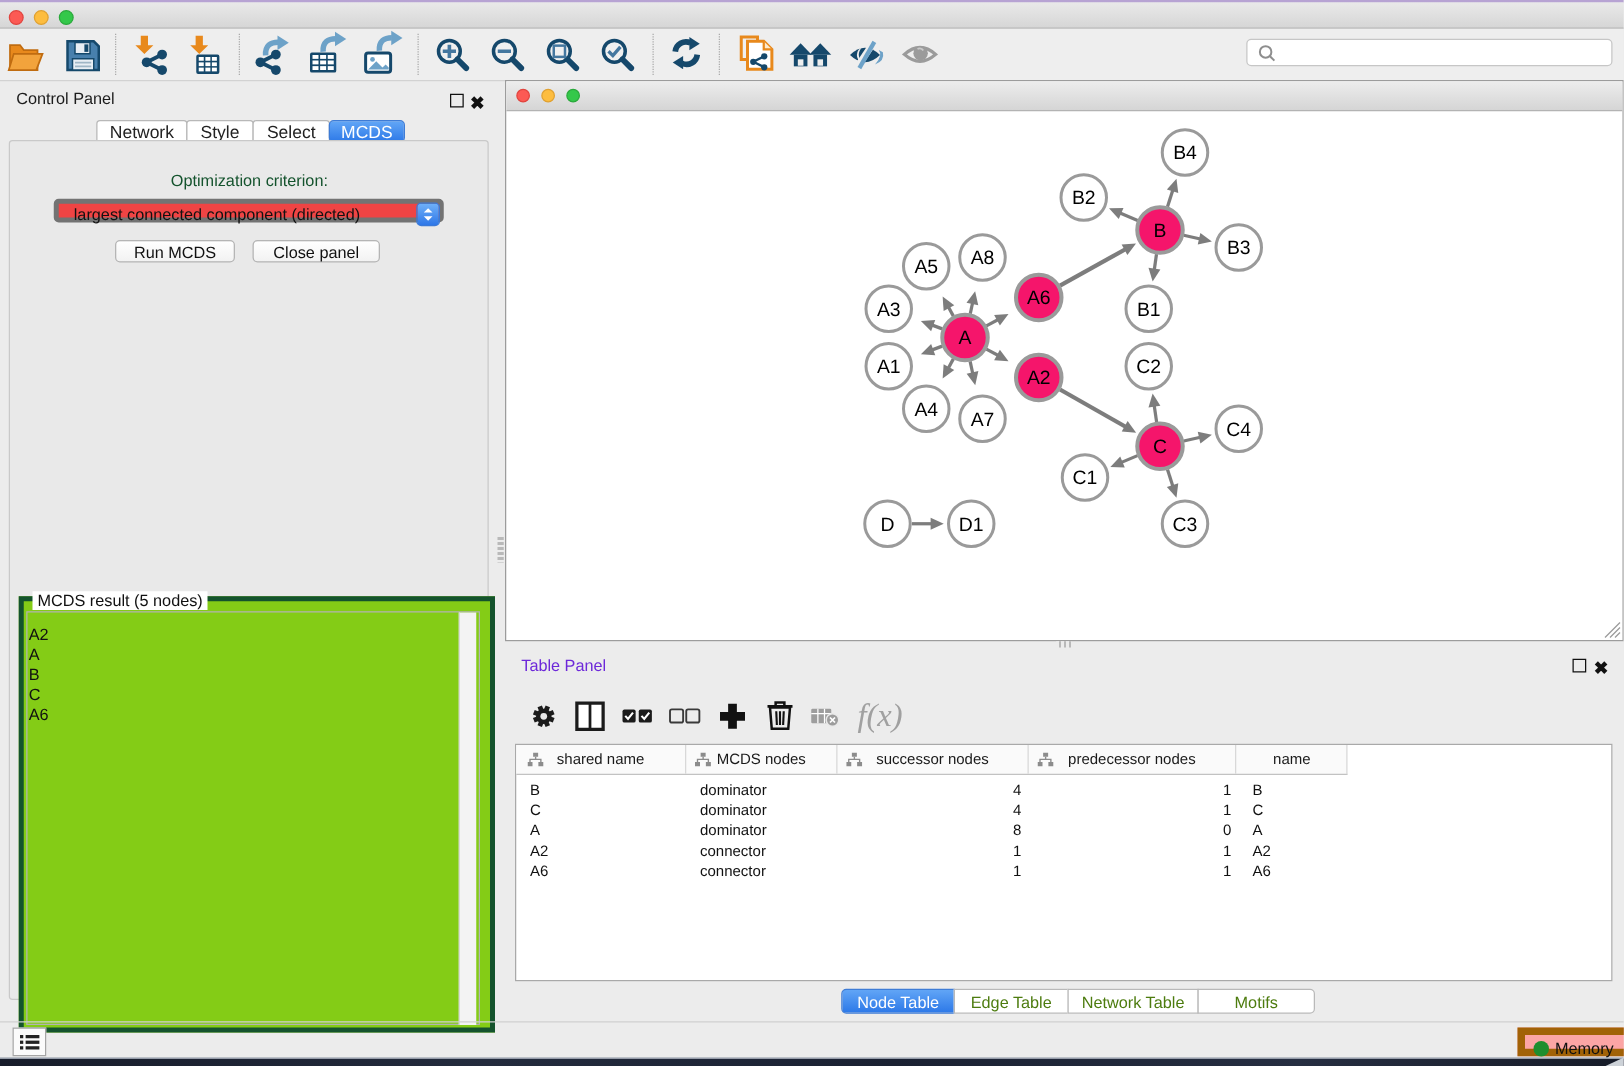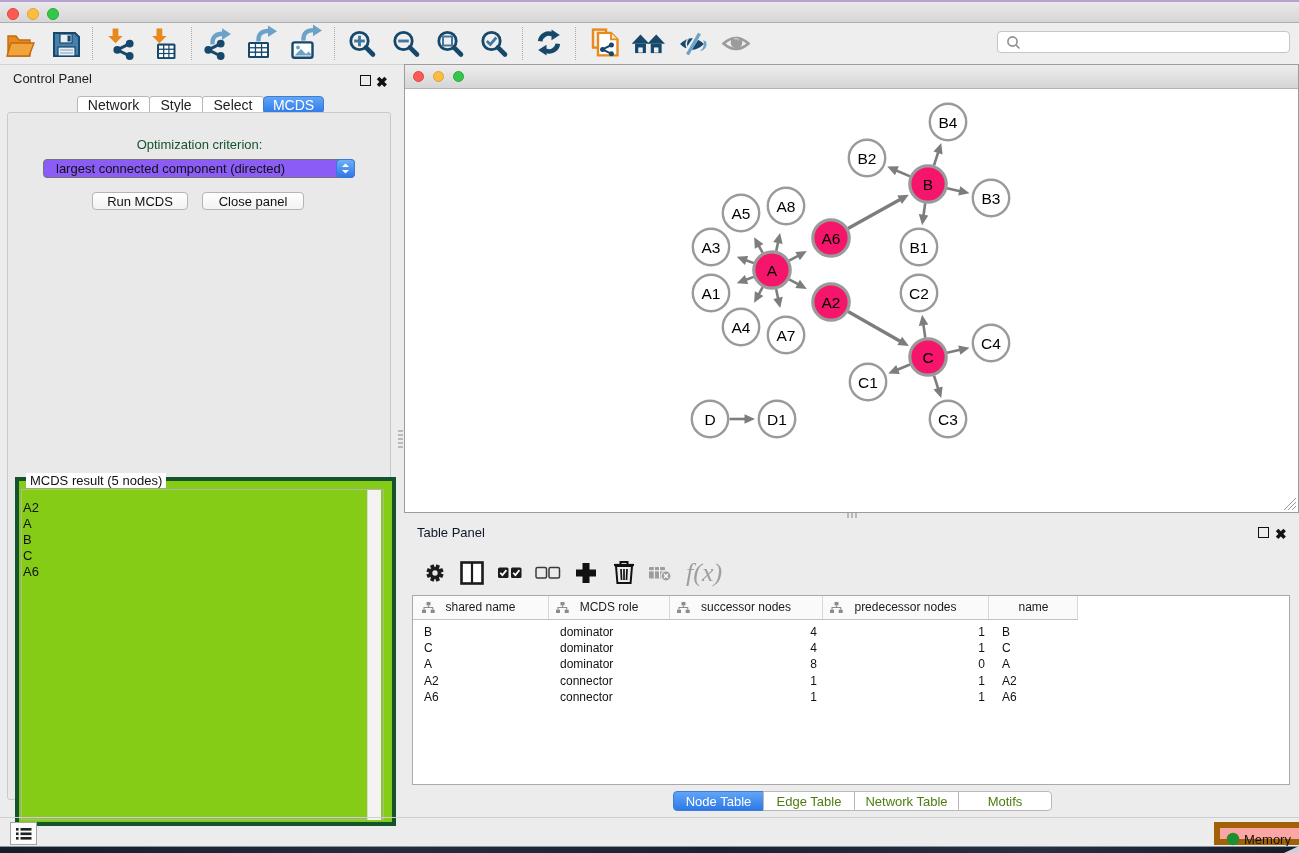--- a/index.html
+++ b/index.html
@@ -12,36 +12,36 @@
   #toolbar{left:0;top:23px;width:1299px;height:41px;background:#eeeeee;border-bottom:1px solid #d2d2d2}
   .tsep{position:absolute;top:4px;height:33px;width:0;border-left:1px dotted #a9a9a9}
   #searchbox{left:997px;top:31px;width:291px;height:20px;background:#fff;border:1px solid #c6c6c6;border-radius:4px}
   
   #cp-title{left:13px;top:71px;font-size:13px;color:#1c1c1c}
   .winbtn{position:absolute;top:74px;font-size:12px;color:#111}
   .tab{position:absolute;top:96px;height:18px;background:#fff;border:1px solid #b8b8b8;font-size:14px;color:#222;text-align:center;line-height:17px;box-sizing:border-box;border-radius:3px 3px 0 0}
   .tabsel{background:linear-gradient(#62a6f6,#2e7ae8);color:#fff;border-color:#3e7cd6}
   #cpanel{left:7px;top:112px;width:384px;height:688px;background:#e9e9e9;border:1px solid #c9c9c9;border-radius:3px;box-sizing:border-box}
   #optlabel{left:8px;top:137px;width:383px;text-align:center;font-size:13px;color:#14532d}
-  #dropdown{left:43px;top:159px;width:312px;height:19px;background:#8b5cf6;border:1px solid #737373;border-radius:4px;box-sizing:border-box;font-size:13px;color:#111;line-height:17px}
+  #dropdown{left:43px;top:159px;width:312px;height:19px;background:#ef4444;border:4px solid #737373;border-radius:4px;box-sizing:border-box;font-size:13px;color:#111;line-height:17px}
   #ddtext{position:absolute;left:12px;top:0}
   #ddbtn{position:absolute;right:-1px;top:-1px;width:19px;height:19px;border-radius:4px;background:linear-gradient(#6fb0f8,#2e77e8);border:1px solid #3a79d8;box-sizing:border-box}
   .btn{position:absolute;top:192px;height:18px;background:linear-gradient(#ffffff,#f2f2f2);border:1px solid #b5b5b5;border-radius:4px;font-size:13px;color:#111;text-align:center;line-height:17px;box-sizing:border-box}
   #resultwrap{left:15px;top:477px;width:373px;height:341px;background:#84cc16;border:4px solid #14532d}
   #resultborder{position:absolute;left:2px;top:8px;width:363px;height:331px;border:1px solid #b2b2b2;box-sizing:border-box}
   #resulttitle{position:absolute;left:7px;top:-8px;background:#fff;padding:0 4px;font-size:13px;color:#111}
   #resultlist{position:absolute;left:4px;top:19px;font-size:13px;color:#111;line-height:16.1px}
   #resultsb{position:absolute;left:348px;top:9px;width:13px;height:330px;background:#f3f3f3;border-left:1px solid #d8d8d8}
   
   #netwin{left:404px;top:64px;width:893px;height:447px;background:#fff;border:1px solid #9c9c9c;box-sizing:content-box;overflow:hidden}
   #nettitle{position:absolute;left:0;top:0;width:893px;height:24px;background:linear-gradient(#ededed,#d5d5d5);border-bottom:1px solid #b3b3b3;box-sizing:border-box}
   .ntl{position:absolute;width:11px;height:11px;border-radius:50%;top:6px}
   #netname{position:absolute;left:0;top:5px;width:893px;text-align:center;font-size:13px;color:#2e2e2e}
   
-  #tp-title{left:417px;top:525px;font-size:13px;color:#0f172a}
+  #tp-title{left:417px;top:525px;font-size:13px;color:#6d28d9}
   #tptable{left:412px;top:595px;width:878px;height:190px;background:#fff;border:1px solid #a9a9a9;box-sizing:border-box}
   #thead{position:absolute;left:0;top:0;width:664px;height:23px;background:#fafafa;border-bottom:1px solid #c2c2c2;border-right:1px solid #d8d8d8}
   .hcell{position:absolute;top:0;height:23px;box-sizing:border-box;border-right:1px solid #d8d8d8;font-size:12px;color:#1a1a1a;text-align:center;line-height:23px}
   .hicon{position:absolute;top:6px}
   .trow{position:absolute;font-size:12px;color:#111;height:16px;line-height:16px}
   .num{position:absolute;text-align:right}
   .btab{position:absolute;top:791px;height:20px;background:#fff;border:1px solid #b9b9b9;font-size:13px;color:#4d7c0f;text-align:center;line-height:19px;box-sizing:border-box}
   .btabsel{background:linear-gradient(#61a5f6,#2d79e8);color:#fff;border-color:#3e7cd6}
   #statusline{left:0;top:817px;width:1299px;height:1px;background:#cfcfcf}
   #statusbtn{left:10px;top:822px;width:27px;height:23px;background:#fbfbfb;border:1px solid #a5a5a5;box-sizing:border-box}
@@ -322,21 +322,21 @@
 <line x1="245" y1="25.8" x2="261" y2="25.8" stroke="#fff" stroke-width="1"></line>
 <line x1="250.3" y1="22" x2="250.3" y2="33.5" stroke="#fff" stroke-width="1"></line>
 <line x1="255.6" y1="22" x2="255.6" y2="33.5" stroke="#fff" stroke-width="1"></line>
 <circle cx="262" cy="31" r="5" fill="#9d9d9d" stroke="#e9e9e9" stroke-width="1.2"></circle>
 <path d="M260 29 L264 33 M264 29 L260 33" stroke="#fff" stroke-width="1.4"></path>
 <text x="282" y="36" font-family="Liberation Serif, serif" font-style="italic" font-size="26" fill="#a0a0a0">f(x)</text>
 </svg>
 <div id="tptable" class="abs">
   <div id="thead">
     <div class="hcell" style="left:0;width:136px">shared name</div>
-    <div class="hcell" style="left:136px;width:121px">MCDS role</div>
+    <div class="hcell" style="left:136px;width:121px">MCDS nodes</div>
     <div class="hcell" style="left:257px;width:153px">successor nodes</div>
     <div class="hcell" style="left:410px;width:166px">predecessor nodes</div>
     <div class="hcell" style="left:576px;width:89px;border-right:none">name</div>
   </div>
   <svg class="hicon" style="left:9px" width="13" height="12">
 <g fill="#8c8c8c">
         <rect x="4.5" y="0" width="4" height="3.4"></rect>
         <rect x="0" y="7.6" width="4" height="3.4"></rect>
         <rect x="8.7" y="7.6" width="4" height="3.4"></rect>
       </g>

